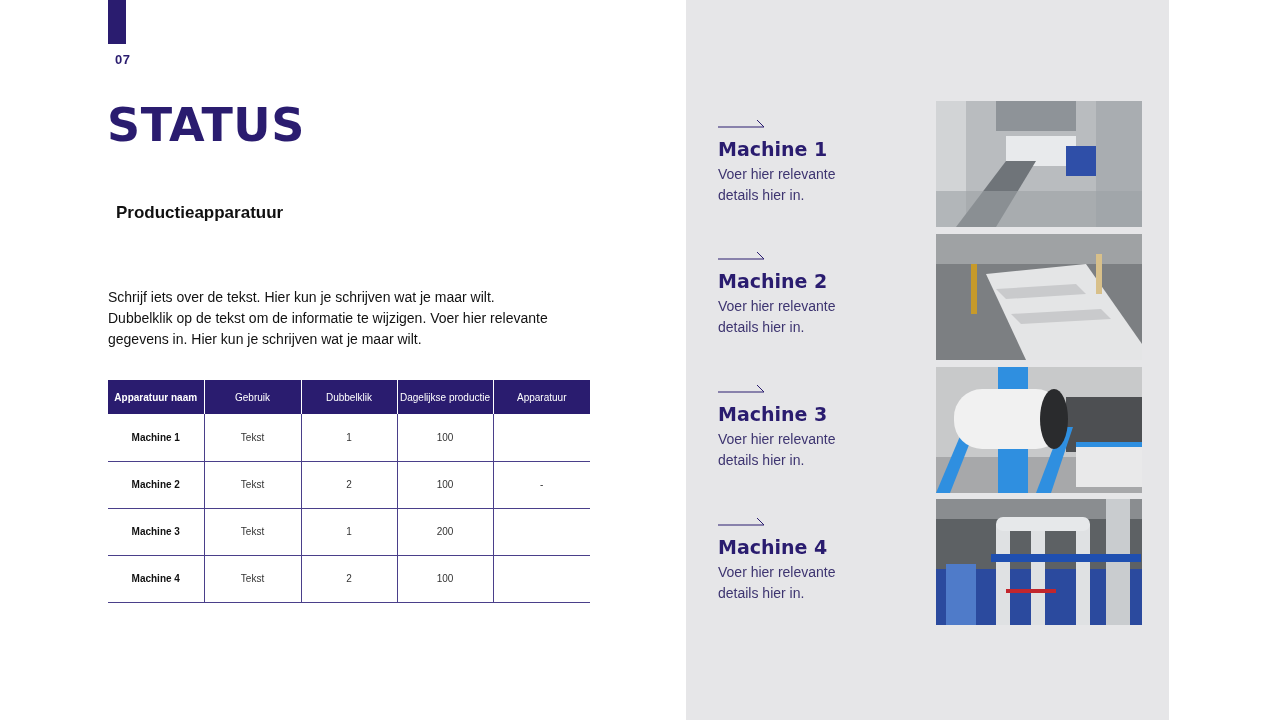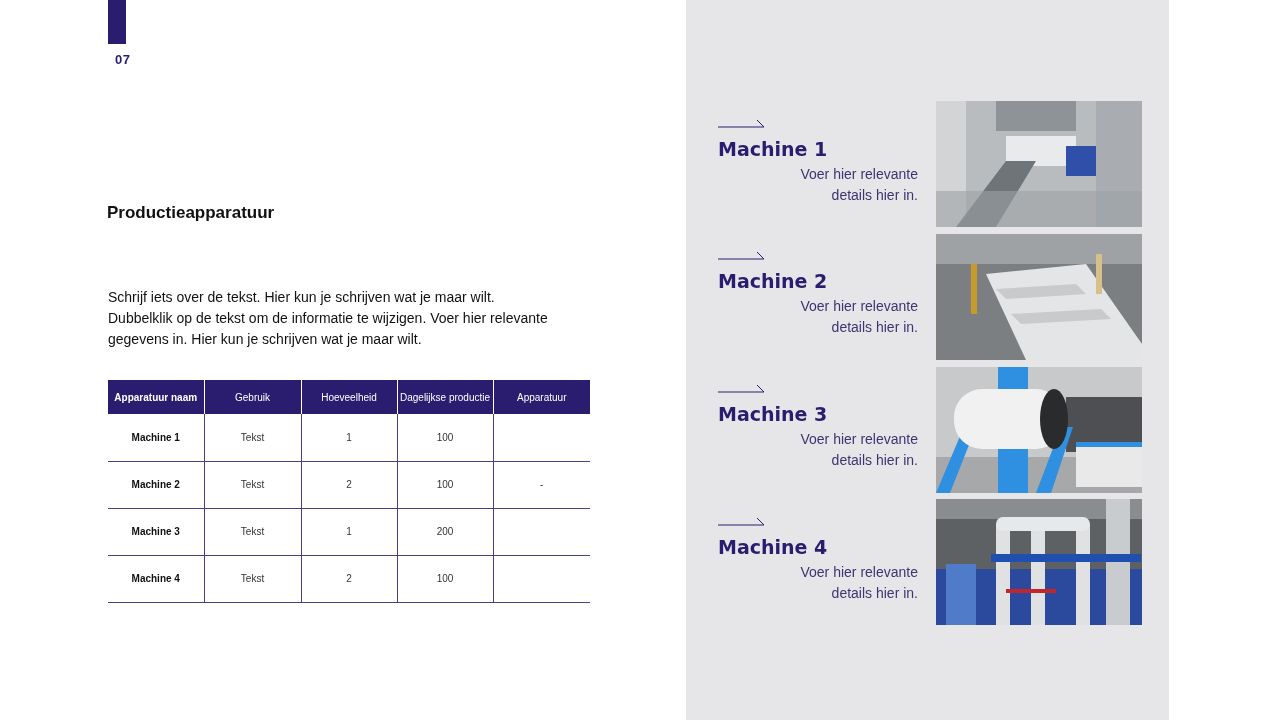--- a/index.html
+++ b/index.html
@@ -4,51 +4,52 @@
 <style>
   * { box-sizing: border-box; margin: 0; padding: 0; }
   html, body { width: 1280px; height: 720px; overflow: hidden; background: #ffffff; }
   body { position: relative; font-family: "Liberation Sans", "DejaVu Sans", sans-serif; color: #111; }
 
   .accent-bar { position: absolute; left: 108px; top: 0; width: 18px; height: 44px; background: #2a1c6f; }
   .page-num { position: absolute; left: 115px; top: 52px; font-size: 13px; font-weight: 700; color: #2a1c6f; letter-spacing: 0.5px; }
 
   .title { position: absolute; left: 107px; top: 104px; font-size: 46px; line-height: 42px; font-weight: 900; color: #2a1c6f; letter-spacing: 0.5px; font-family: "DejaVu Sans", sans-serif; }
   .title span { display: block; }
-  .subtitle { position: absolute; left: 107px; top: 203px; font-size: 17px; font-weight: 700; color: #111; }
+  .subtitle { position: absolute; left: 116px; top: 203px; font-size: 17px; font-weight: 700; color: #111; }
 
   .body-text { position: absolute; left: 108px; top: 287px; width: 480px; font-size: 14px; line-height: 21px; color: #111; }
   .body-text p { margin: 0; }
 
   .table-wrap { position: absolute; left: 108px; top: 380px; width: 482px; }
   table { border-collapse: collapse; width: 482px; table-layout: fixed; }
   th { background: #2a1c6f; color: #fff; font-size: 10px; font-weight: 400; height: 34px; text-align: center; border-right: 1px solid #ffffff; line-height: 11px; padding: 4px 1px; }
   th:first-child { font-weight: 700; }
   th:last-child { border-right: none; }
   td { font-size: 10px; text-align: center; color: #333; border-bottom: 1.5px solid #4a3f8a; border-right: 1.5px solid #4a3f8a; height: 47px; }
   td:last-child { border-right: none; }
   td.name { font-weight: 700; color: #111; }
 
   .panel { position: absolute; left: 686px; top: 0; width: 483px; height: 720px; background: #e6e6e8; }
 
   .machine { position: absolute; left: 718px; width: 200px; }
   .arrow { display: block; width: 48px; height: 10px; margin-bottom: 10px; }
   .machine-title { font-size: 19px; font-weight: 900; color: #2a1c6f; font-family: "DejaVu Sans", sans-serif; margin-bottom: 4px; }
-  .machine-desc { font-size: 14px; line-height: 21px; color: #3d3470; text-align: right; }
+  .machine-desc { font-size: 14px; line-height: 21px; color: #3d3470; }
 
   .photo { position: absolute; left: 936px; width: 206px; height: 126px; overflow: hidden; }
   .photo svg { width: 100%; height: 100%; display: block; }
 </style>
 </head>
 <body>
 
 <div class="accent-bar"></div>
 <div class="page-num">07</div>
 
 <h1 class="title">
+  <span>STATUS</span>
 </h1>
 <div class="subtitle">Productieapparatuur</div>
 
 <div class="body-text">
   <p>Schrijf iets over de tekst. Hier kun je schrijven wat je maar wilt.</p>
   <p>Dubbelklik op de tekst om de informatie te wijzigen. Voer hier relevante gegevens in. Hier kun je schrijven wat je maar wilt.</p>
 </div>
 
 <div class="table-wrap">
   <table>
@@ -56,21 +57,21 @@
       <col style="width:96px">
         <col style="width:97px">
         <col style="width:96px">
         <col style="width:96px">
         <col style="width:97px">
     </colgroup>
     <thead>
       <tr>
         <th>Apparatuur naam</th>
         <th>Gebruik</th>
-        <th>Hoeveelheid</th>
+        <th>Dubbelklik</th>
         <th>Dagelijkse productie</th>
         <th>Apparatuur</th>
       </tr>
     </thead>
     <tbody>
       <tr>
         <td class="name">Machine 1</td>
         <td>Tekst</td>
         <td>1</td>
         <td>100</td>

